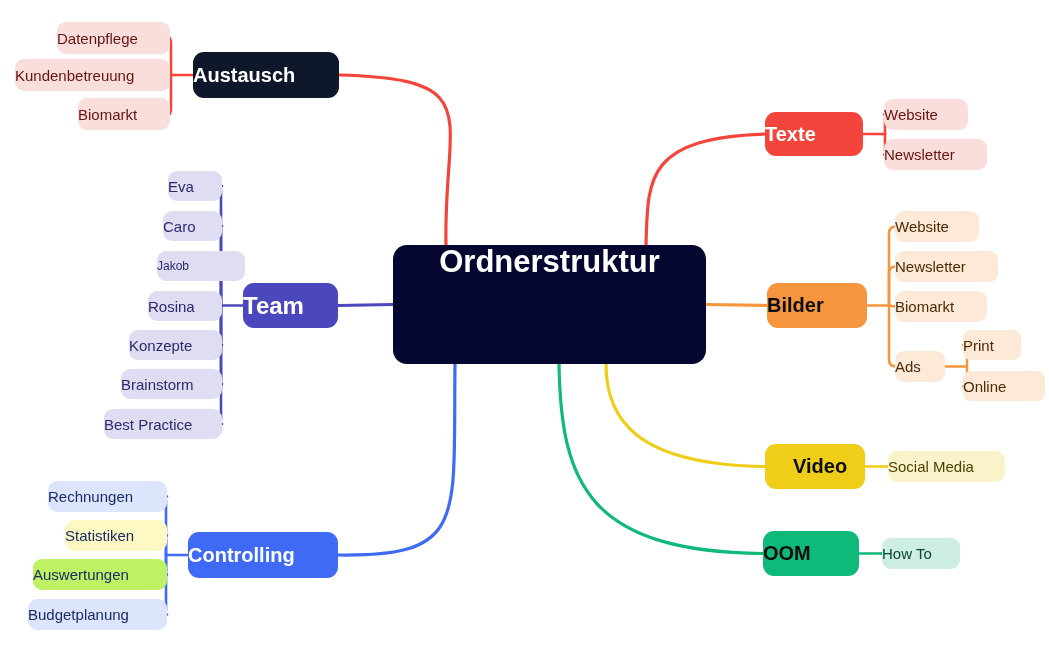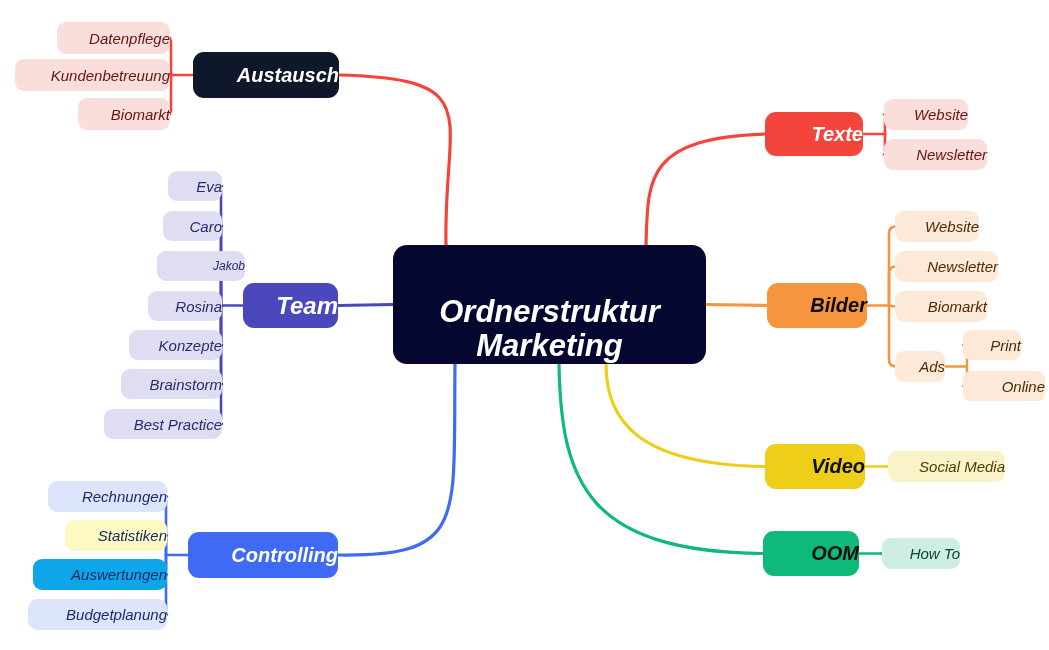--- a/index.html
+++ b/index.html
@@ -25,24 +25,23 @@
     top: 0;
     width: 1049px;
     height: 650px;
     pointer-events: none;
   }
   .node {
     position: absolute;
     box-sizing: border-box;
     display: flex;
     align-items: center;
-    justify-content: flex-end;
+    justify-content: flex-start;
     white-space: nowrap;
     user-select: none;
-    font-style: italic;
   }
   .node-root {
     border-radius: 14px;
     font-weight: 700;
     line-height: 1.12;
     text-align: center;
     flex-direction: column;
   }
   .node-branch {
     border-radius: 11px;
@@ -98,21 +97,20 @@
       <path d="M 765 466.5 C 635 464.5, 606 418.5, 606 364" stroke="#EFCE19" stroke-width="3.2" fill="none" stroke-linecap="round" stroke-linejoin="round"></path>
       <path d="M 865 466.5 L 887 466.5" stroke="#EFCE19" stroke-width="2.6" fill="none" stroke-linecap="round" stroke-linejoin="round"></path>
       <path d="M 887 466.5 L 888 466.5" stroke="#EFCE19" stroke-width="2.6" fill="none" stroke-linecap="round" stroke-linejoin="round"></path>
       <path d="M 763 553.5 C 588 551.5, 561 483.5, 559 364" stroke="#0FB97A" stroke-width="3.2" fill="none" stroke-linecap="round" stroke-linejoin="round"></path>
       <path d="M 859 553.5 L 881 553.5" stroke="#0FB97A" stroke-width="2.6" fill="none" stroke-linecap="round" stroke-linejoin="round"></path>
       <path d="M 881 553.5 L 882 553.5" stroke="#0FB97A" stroke-width="2.6" fill="none" stroke-linecap="round" stroke-linejoin="round"></path>
     </svg>
   <div id="node-layer">
       <div class="node node-root" style="left: 393px; top: 245px; width: 313px; height: 119px; background: rgb(6, 7, 48); color: rgb(255, 255, 255); font-size: 31px;">
         <span>Ordnerstruktur</span>
-        <span>Marketing</span>
       </div>
       <div class="node node-branch" style="left: 193px; top: 52px; width: 146px; height: 46px; background: #0f172a; color: rgb(255, 255, 255); font-size: 20px;">
         <span>Austausch</span>
       </div>
       <div class="node node-leaf" style="left: 57px; top: 22px; width: 113px; height: 32px; background: rgb(250, 222, 220); color: rgb(102, 20, 15); font-size: 15px;">
         <span>Datenpflege</span>
       </div>
       <div class="node node-leaf" style="left: 15px; top: 59px; width: 155px; height: 32px; background: rgb(250, 222, 220); color: rgb(102, 20, 15); font-size: 15px;">
         <span>Kundenbetreuung</span>
       </div>
@@ -145,21 +143,21 @@
       </div>
       <div class="node node-branch" style="left: 188px; top: 532px; width: 150px; height: 46px; background: rgb(62, 106, 245); color: rgb(255, 255, 255); font-size: 20px;">
         <span>Controlling</span>
       </div>
       <div class="node node-leaf" style="left: 48px; top: 481px; width: 119px; height: 31px; background: rgb(221, 229, 253); color: rgb(25, 44, 102); font-size: 15px;">
         <span>Rechnungen</span>
       </div>
       <div class="node node-leaf" style="left: 65px; top: 520px; width: 102px; height: 31px; background: #fef9c3; color: rgb(25, 44, 102); font-size: 15px;">
         <span>Statistiken</span>
       </div>
-      <div class="node node-leaf" style="left: 33px; top: 559px; width: 134px; height: 31px; background: #0ea5e9; color: rgb(25, 44, 102); font-size: 15px;">
+      <div class="node node-leaf" style="left: 33px; top: 559px; width: 134px; height: 31px; background: #bef264; color: rgb(25, 44, 102); font-size: 15px;">
         <span>Auswertungen</span>
       </div>
       <div class="node node-leaf" style="left: 28px; top: 599px; width: 139px; height: 31px; background: rgb(221, 229, 253); color: rgb(25, 44, 102); font-size: 15px;">
         <span>Budgetplanung</span>
       </div>
       <div class="node node-branch" style="left: 765px; top: 112px; width: 98px; height: 44px; background: rgb(244, 69, 60); color: rgb(255, 255, 255); font-size: 20px;">
         <span>Texte</span>
       </div>
       <div class="node node-leaf" style="left: 884px; top: 99px; width: 84px; height: 31px; background: rgb(250, 222, 220); color: rgb(102, 20, 15); font-size: 15px;">
         <span>Website</span>

